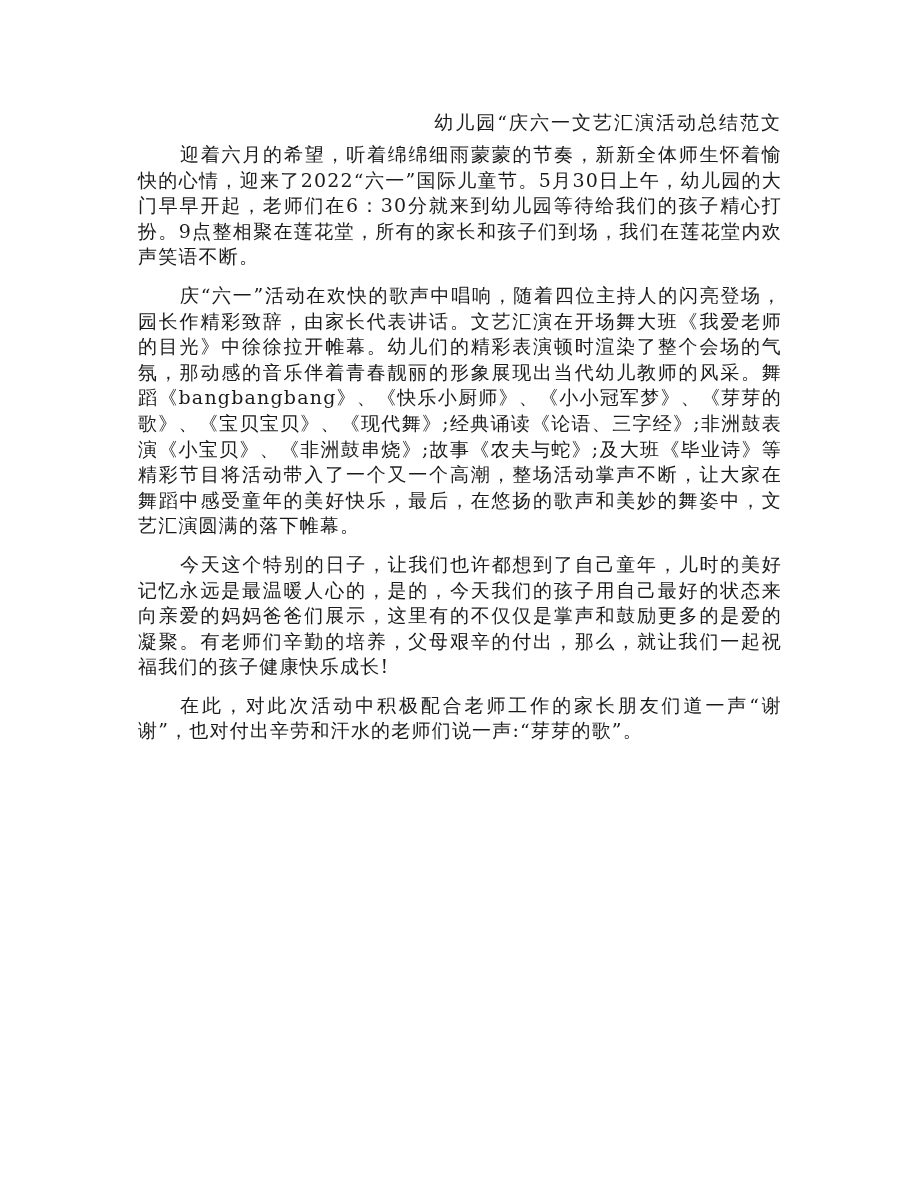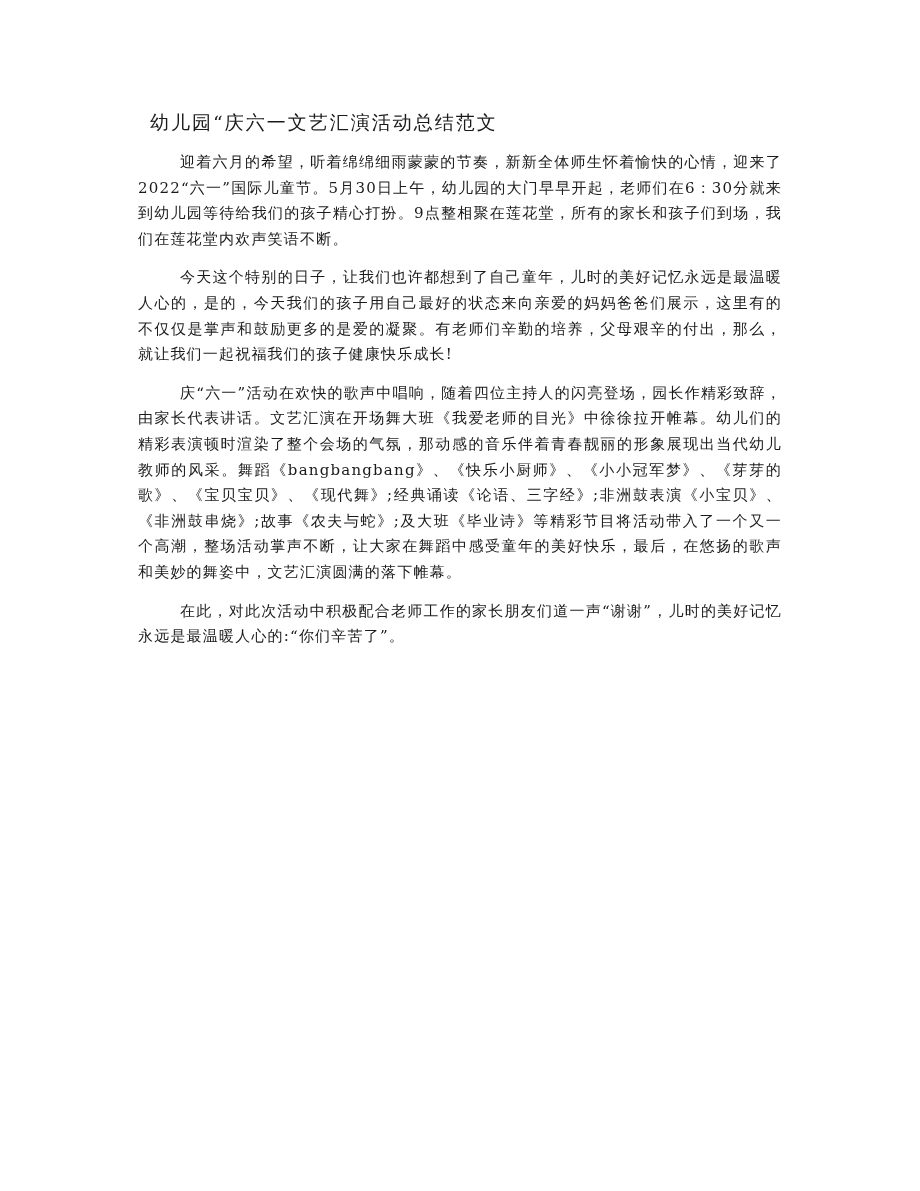--- a/index.html
+++ b/index.html
@@ -3,32 +3,32 @@
 <meta charset="utf-8">
 <style>
   html, body { margin: 0; padding: 0; background: #ffffff; }
   body { width: 920px; height: 1191px; position: relative; overflow: hidden; }
   .page {
     position: absolute; left: 138px; top: 108px; width: 644px;
     font-family: "DejaVu Serif", "Liberation Serif", serif;
     color: #1a1a1a;
   }
   .title {
-    text-align: left; font-size: 19px; line-height: 28px;
-    letter-spacing: 2px; margin: 0 0 14px 0; font-weight: normal;
+    text-align: right; font-size: 19px; line-height: 28px;
+    letter-spacing: 2px; margin: 0 0 6px 0; font-weight: normal;
     padding-left: 12px;
   }
   .para {
-    font-size: 15px; line-height: 25.6px; text-indent: 42px;
+    font-size: 19px; line-height: 25.6px; text-indent: 42px;
     text-align: justify; margin: 0 0 13px 0; letter-spacing: 1.2px;
     word-break: break-all;
   }
 </style>
 </head>
 <body>
 
 <div class="page">
   <h1 class="title">幼儿园“庆六一文艺汇演活动总结范文</h1>
   <p class="para">迎着六月的希望，听着绵绵细雨蒙蒙的节奏，新新全体师生怀着愉快的心情，迎来了2022“六一”国际儿童节。5月30日上午，幼儿园的大门早早开起，老师们在6：30分就来到幼儿园等待给我们的孩子精心打扮。9点整相聚在莲花堂，所有的家长和孩子们到场，我们在莲花堂内欢声笑语不断。</p>
+  <p class="para">庆“六一”活动在欢快的歌声中唱响，随着四位主持人的闪亮登场，园长作精彩致辞，由家长代表讲话。文艺汇演在开场舞大班《我爱老师的目光》中徐徐拉开帷幕。幼儿们的精彩表演顿时渲染了整个会场的气氛，那动感的音乐伴着青春靓丽的形象展现出当代幼儿教师的风采。舞蹈《bangbangbang》、《快乐小厨师》、《小小冠军梦》、《芽芽的歌》、《宝贝宝贝》、《现代舞》;经典诵读《论语、三字经》;非洲鼓表演《小宝贝》、《非洲鼓串烧》;故事《农夫与蛇》;及大班《毕业诗》等精彩节目将活动带入了一个又一个高潮，整场活动掌声不断，让大家在舞蹈中感受童年的美好快乐，最后，在悠扬的歌声和美妙的舞姿中，文艺汇演圆满的落下帷幕。</p>
   <p class="para">今天这个特别的日子，让我们也许都想到了自己童年，儿时的美好记忆永远是最温暖人心的，是的，今天我们的孩子用自己最好的状态来向亲爱的妈妈爸爸们展示，这里有的不仅仅是掌声和鼓励更多的是爱的凝聚。有老师们辛勤的培养，父母艰辛的付出，那么，就让我们一起祝福我们的孩子健康快乐成长!</p>
-  <p class="para">庆“六一”活动在欢快的歌声中唱响，随着四位主持人的闪亮登场，园长作精彩致辞，由家长代表讲话。文艺汇演在开场舞大班《我爱老师的目光》中徐徐拉开帷幕。幼儿们的精彩表演顿时渲染了整个会场的气氛，那动感的音乐伴着青春靓丽的形象展现出当代幼儿教师的风采。舞蹈《bangbangbang》、《快乐小厨师》、《小小冠军梦》、《芽芽的歌》、《宝贝宝贝》、《现代舞》;经典诵读《论语、三字经》;非洲鼓表演《小宝贝》、《非洲鼓串烧》;故事《农夫与蛇》;及大班《毕业诗》等精彩节目将活动带入了一个又一个高潮，整场活动掌声不断，让大家在舞蹈中感受童年的美好快乐，最后，在悠扬的歌声和美妙的舞姿中，文艺汇演圆满的落下帷幕。</p>
-  <p class="para">在此，对此次活动中积极配合老师工作的家长朋友们道一声“谢谢”，儿时的美好记忆永远是最温暖人心的:“你们辛苦了”。</p>
+  <p class="para">在此，对此次活动中积极配合老师工作的家长朋友们道一声“谢谢”，也对付出辛劳和汗水的老师们说一声:“芽芽的歌”。</p>
 </div>
 
 </body></html>

